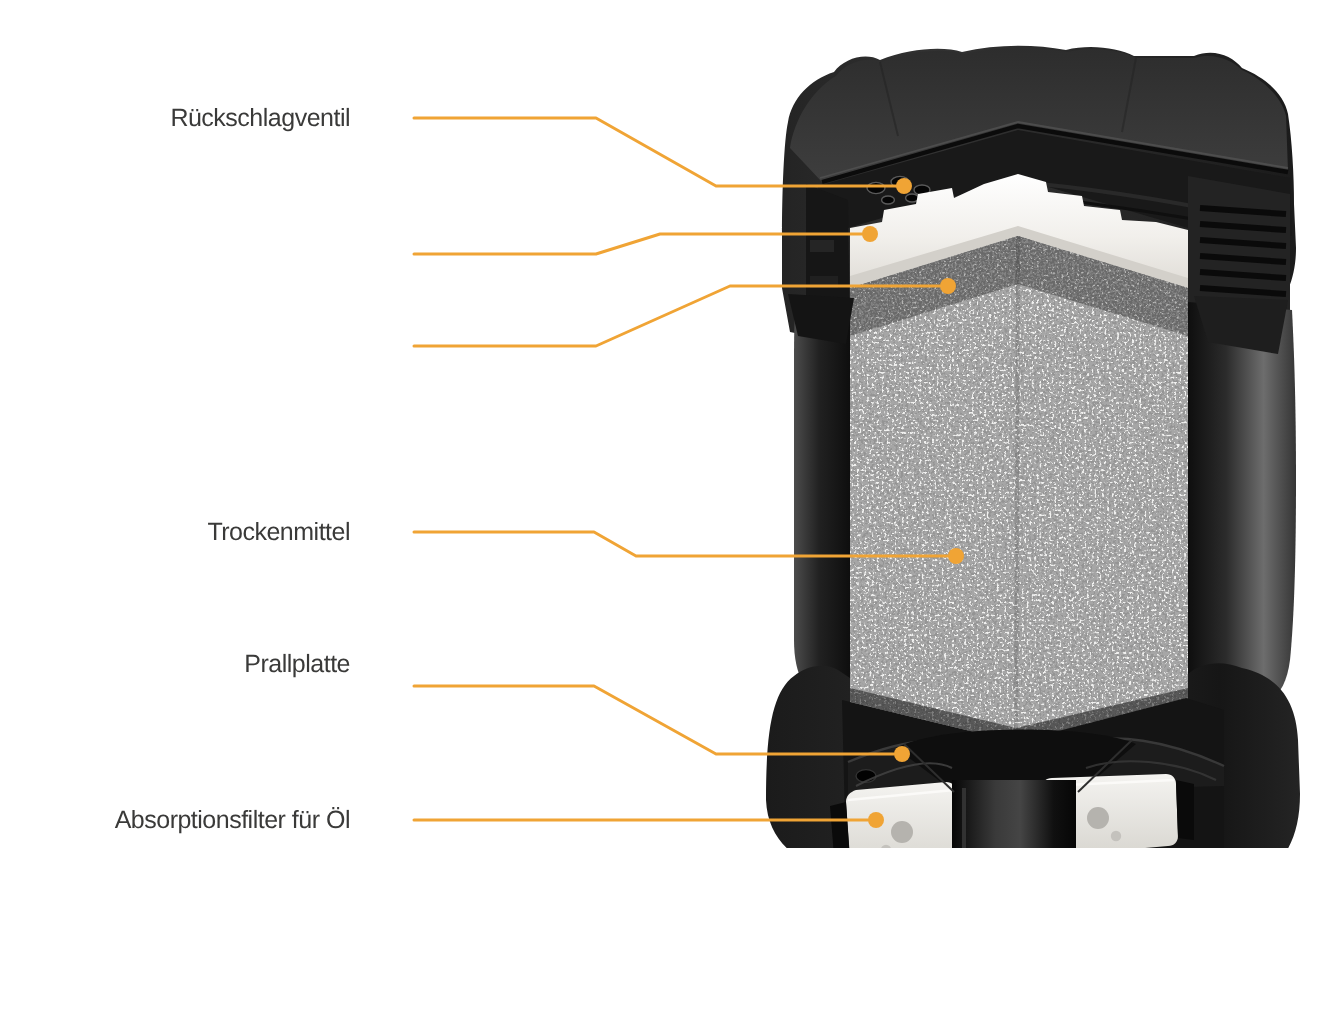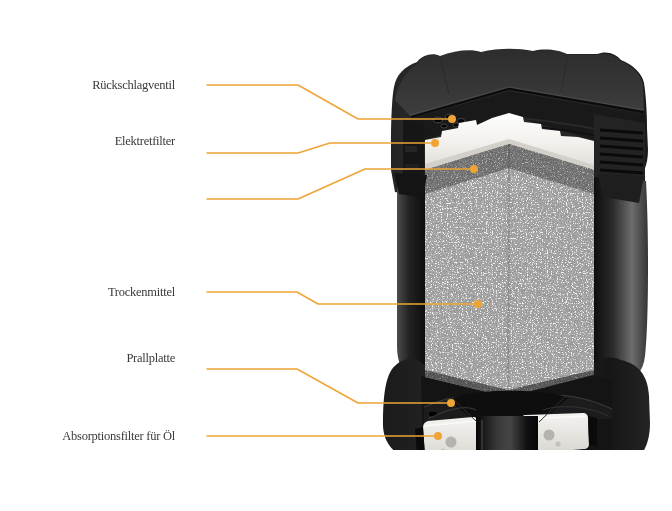--- a/index.html
+++ b/index.html
@@ -1,19 +1,18 @@
 <!DOCTYPE html>
 <html style="--accent: #F0A435; --label-color: #3A3A39;"><head>
 <meta charset="utf-8">
 <style>
   html,body{margin:0;padding:0;background:#fff;}
   .stage{
     position:relative;width:672px;height:424px;background:#fff;overflow:hidden;
-    font-family:Liberation Serif, serif;
-    margin-top:26px;
+    font-family:Liberation Sans, sans-serif;
   }
   .stage svg{position:absolute;left:0;top:0;}
   .callout-label{
     position:absolute;right:497px;text-align:right;white-space:nowrap;
     color:var(--label-color,#3a3a39);font-size:12.5px;line-height:17px;
     letter-spacing:-0.25px;
   }
   .callout-label .unit{font-style:italic;}
   .lead{fill:none;stroke:var(--accent,#F0A435);stroke-width:1.5;stroke-linejoin:round;stroke-linecap:round;}
   .dot{fill:var(--accent,#F0A435);}
@@ -196,21 +195,20 @@
       <polyline class="lead" points="207,343 297,343 358,377 447,377"></polyline>
       <circle class="dot" cx="451" cy="377" r="4"></circle>
       <polyline class="lead" points="207,410 434,410"></polyline>
       <circle class="dot" cx="438" cy="410" r="4"></circle>
     </g>
   </svg>
 
   <div class="callout-label" style="top:51px">Rückschlagventil</div>
 
   <div class="callout-label" style="top:107px">
-    <div>Elektretfilter</div>
   </div>
 
 
   <div class="callout-label" style="top:258px">Trockenmittel</div>
 
   <div class="callout-label" style="top:324px">Prallplatte</div>
 
   <div class="callout-label" style="top:402px">Absorptionsfilter für Öl</div>
 </div>
 

